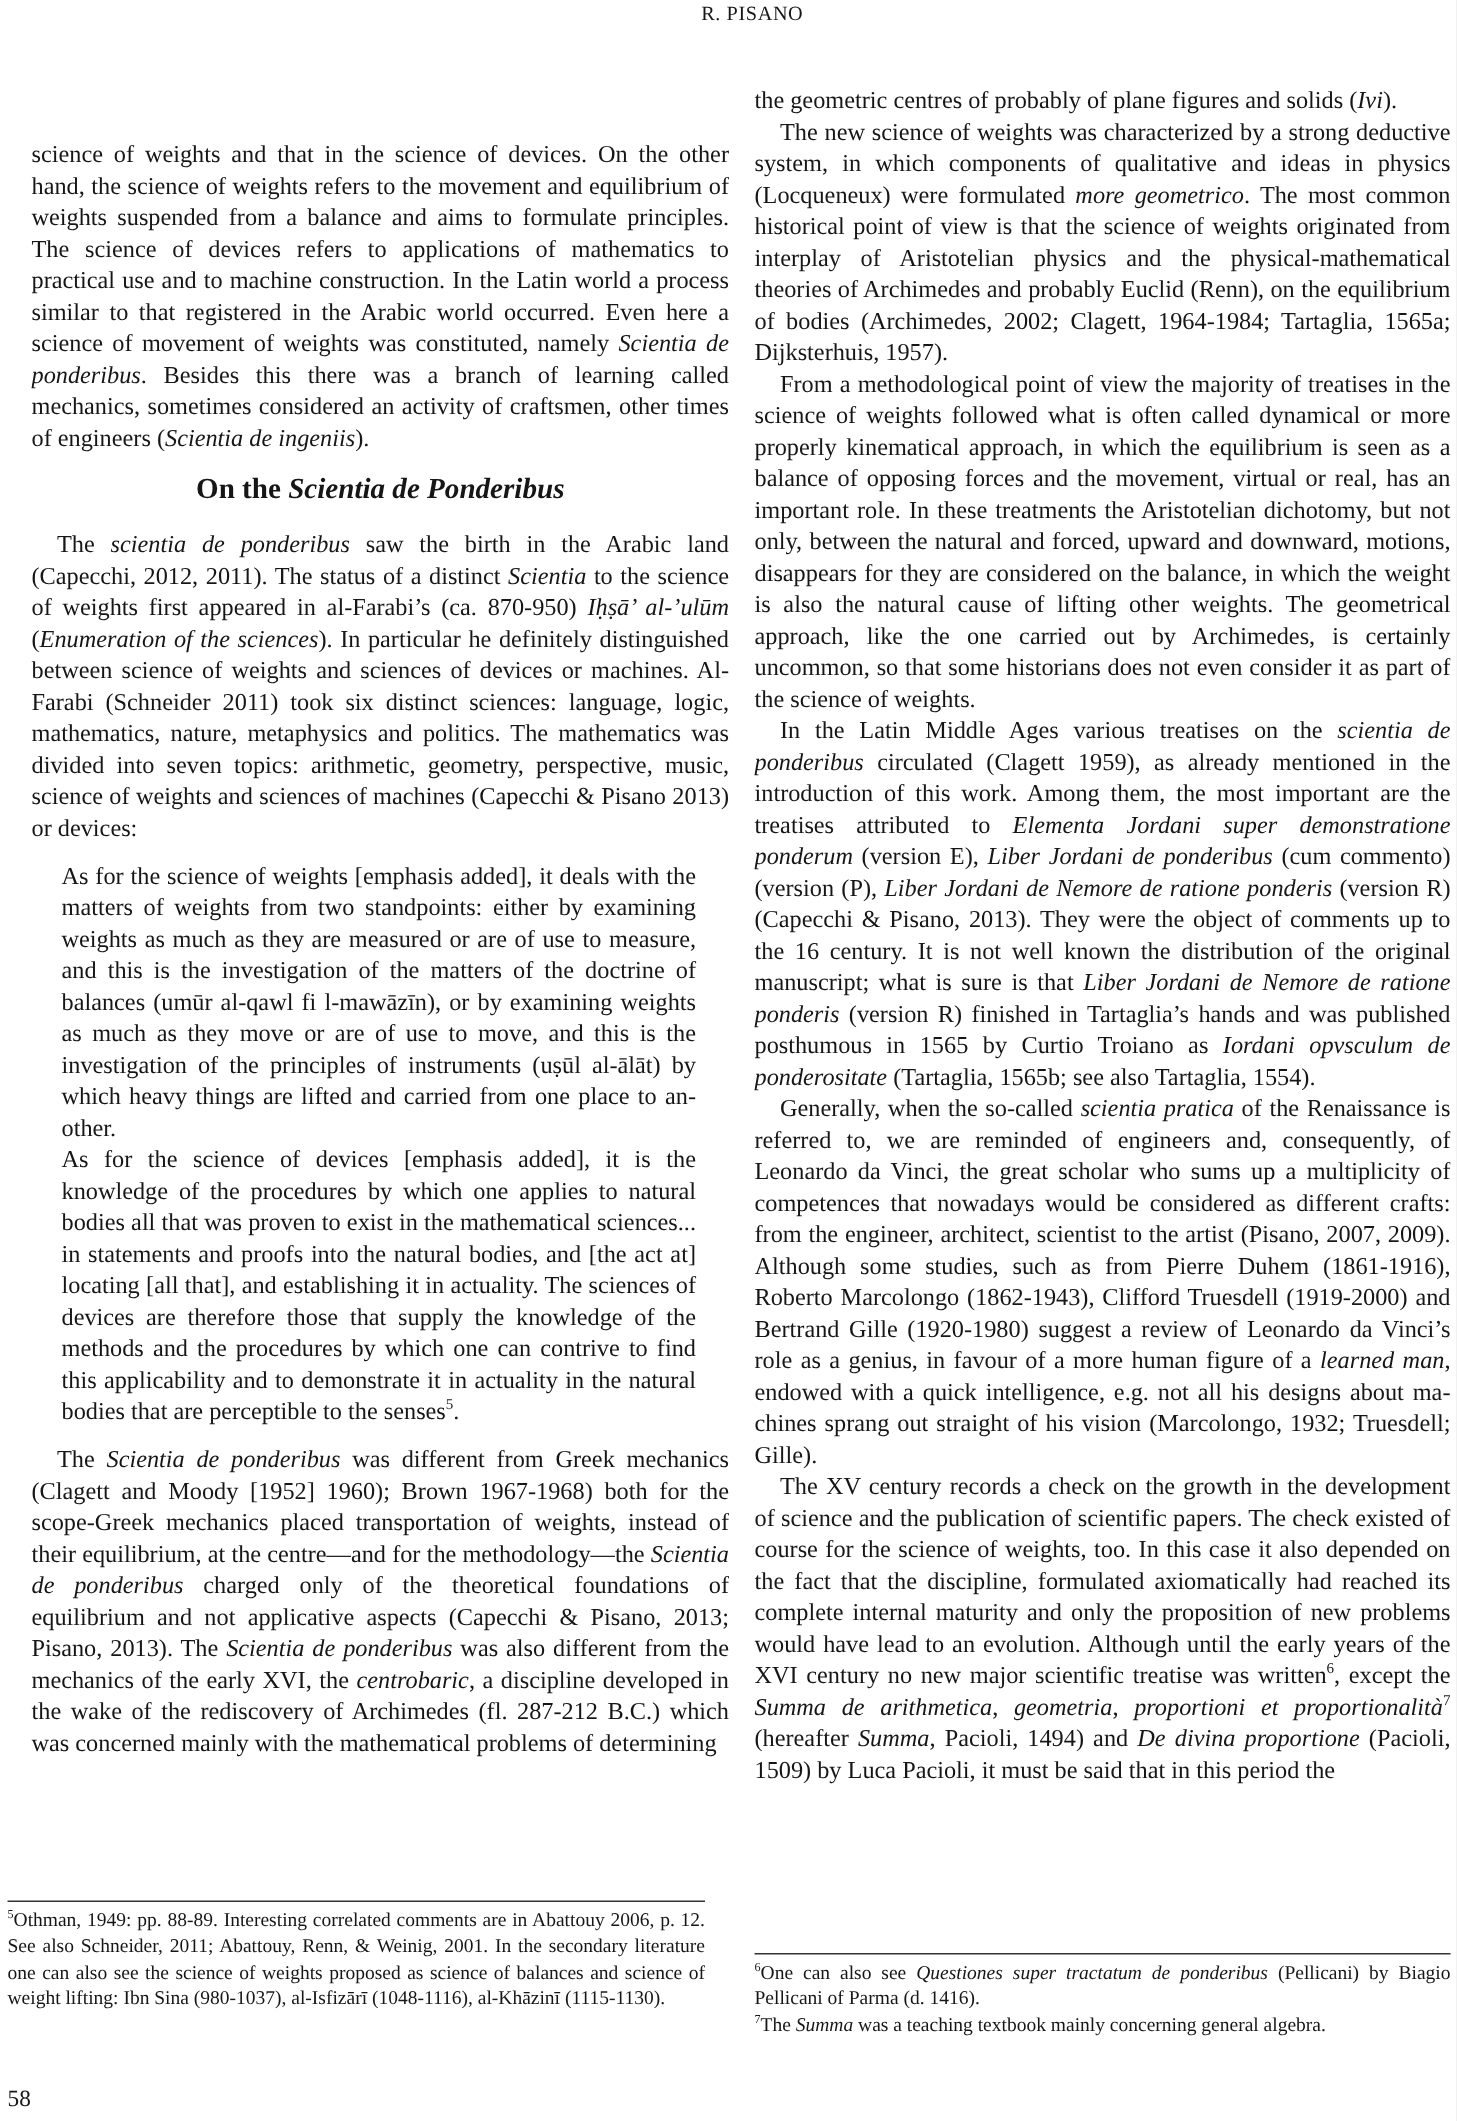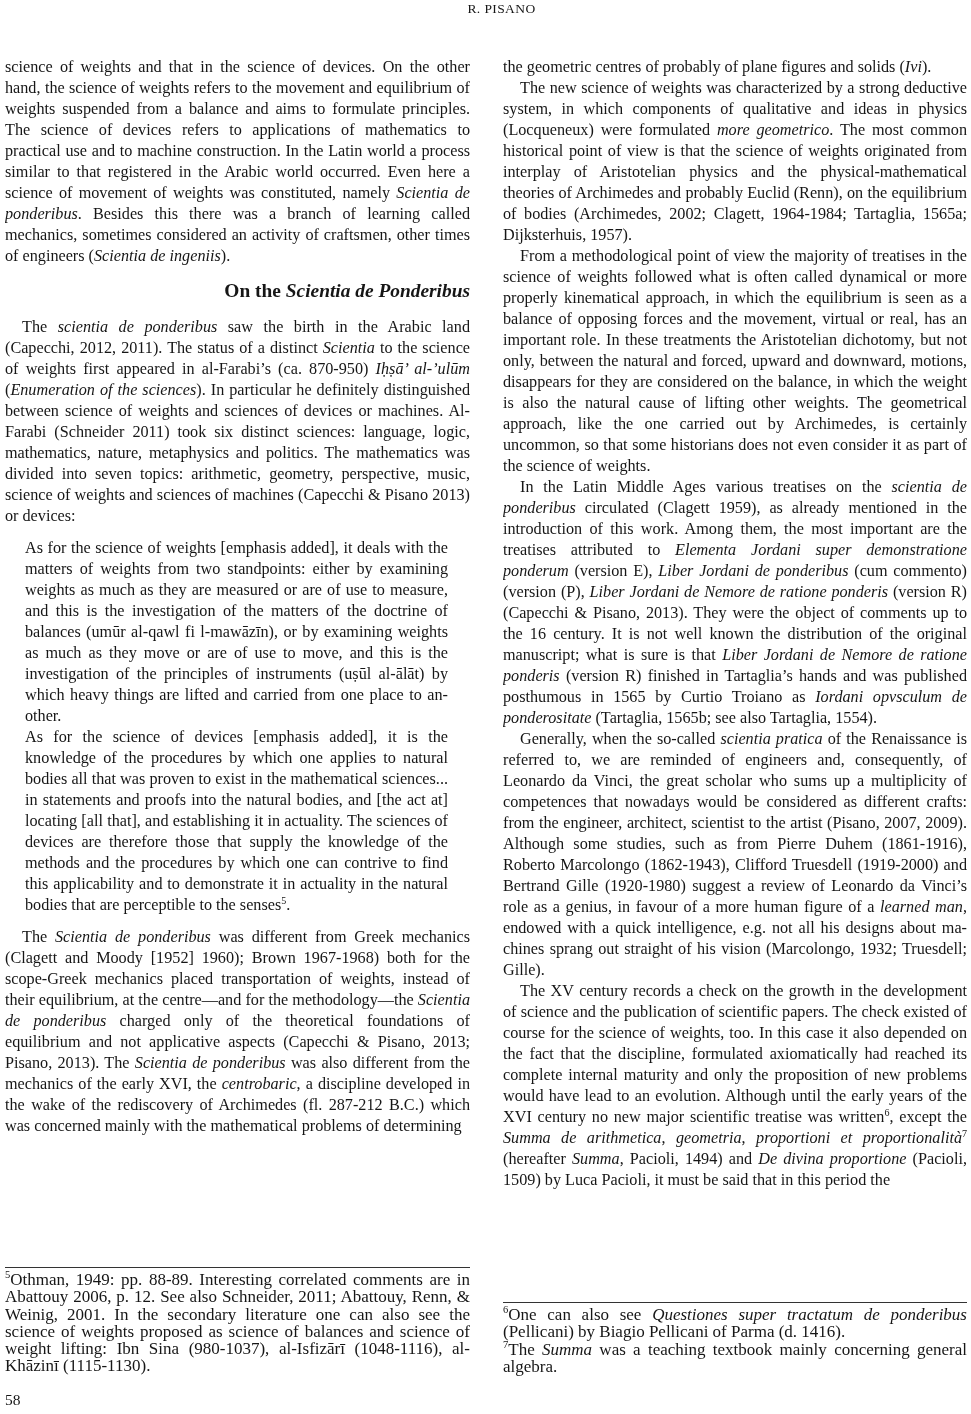--- a/index.html
+++ b/index.html
@@ -23,39 +23,39 @@
     padding-left: 16px;
   }
   .col {
     position: absolute;
     top: 57px;
     font-size: 16.2px;
     line-height: 21px;
     text-align: justify;
     overflow: hidden;
   }
-  .col-left  { left: 5px;   width: 465px; height: 1206px; }
+  .col-left  { left: 21px;   width: 465px; height: 1206px; margin-top: 36px; }
   .col-right { left: 503px; width: 464px; height: 1242px; }
 
   .p { margin: 0; }
   .p.indent { text-indent: 17px; }
   .h {
     font-weight: bold;
     font-size: 19.4px;
     line-height: 26px;
-    text-align: right;
+    text-align: center;
     margin: 11px 0 13px 0;
   }
   .q { margin: 11px 22px 0 20px; }
   .q + .q { margin-top: 0; }
   .q + .p { margin-top: 11px; }
 
   .footnotes {
     position: absolute;
-    font-size: 17px;
+    font-size: 13px;
     line-height: 17.3px;
     text-align: justify;
     border-top: 1px solid #333;
     padding-top: 3px;
   }
   .fn-left  { top: 1267px; left: 5px;   width: 465px; }
   .fn-right { top: 1302px; left: 503px; width: 464px; }
   .fn { margin: 0; }
 
   sup { font-size: 0.62em; line-height: 0; vertical-align: super; }

